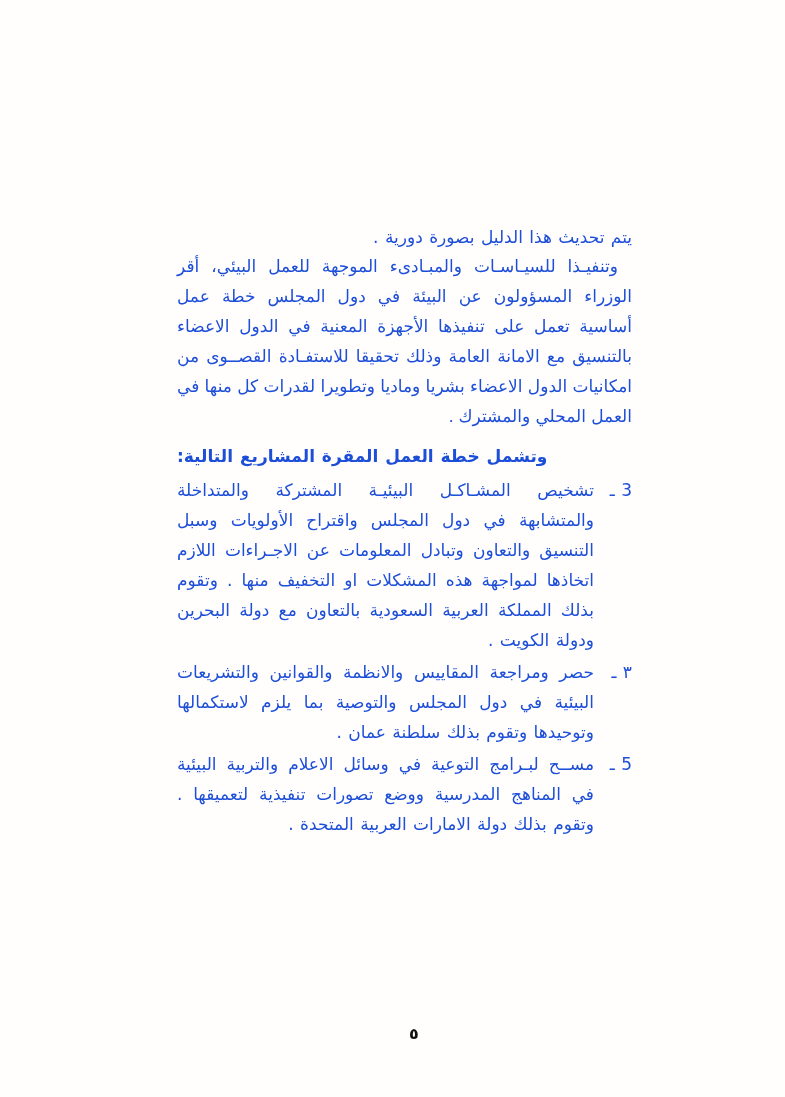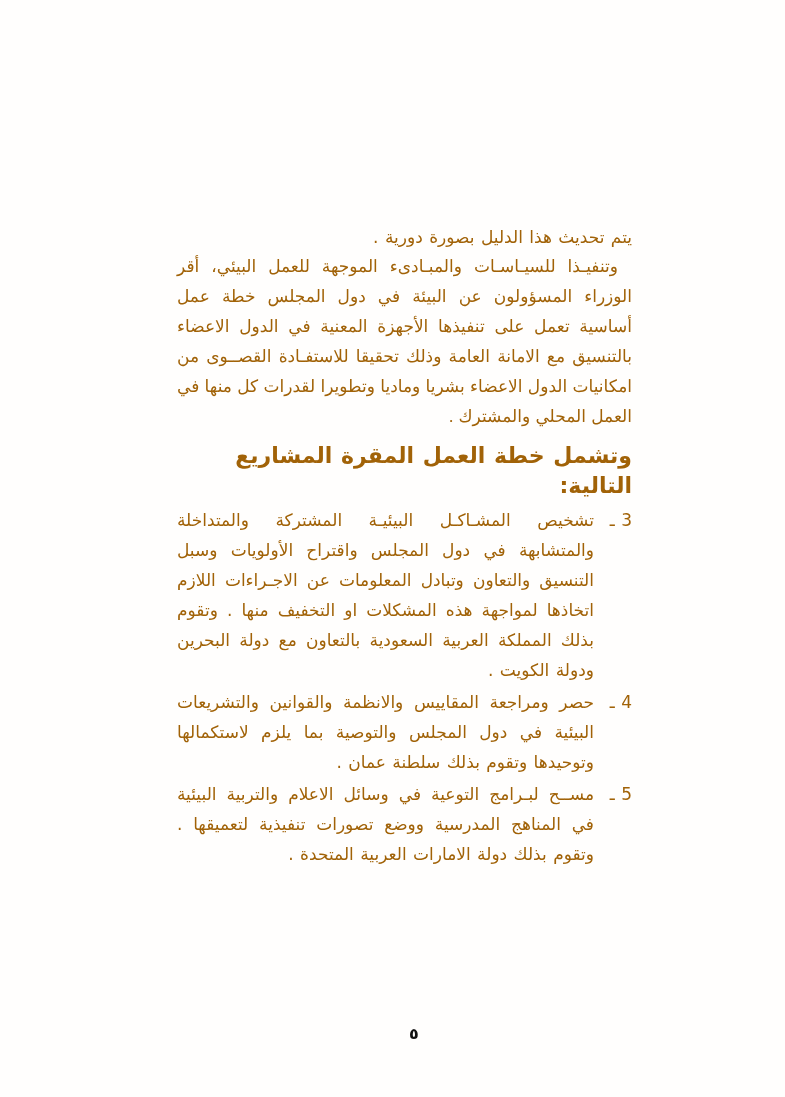--- a/index.html
+++ b/index.html
@@ -22,35 +22,35 @@
   }
   .content {
     position: absolute;
     top: 222px;
     right: 153px;
     width: 455px;
     direction: rtl;
     text-align: justify;
     font-size: 17px;
     line-height: 30px;
-    color: #a16207;
+    color: #1d4ed8;
     word-spacing: 1px;
   }
   .para {
     margin: 0;
   }
   .para.indented {
     text-indent: 14px;
     font-family: Liberation Serif, serif;
   }
   .section-heading {
     margin: 9px 0 4px 0;
-    font-size: 22px;
+    font-size: 17px;
     font-weight: 700;
-    text-align: right;
+    text-align: left;
     letter-spacing: -0.2px;
   }
   .num-list {
     margin: 0;
     padding: 0;
   }
   .num-item {
     margin: 0 0 2px 0;
     padding-right: 38px;
     text-indent: -38px;
@@ -84,21 +84,21 @@
 
     <p class="para indented">وتنفيـذا للسيـاسـات والمبـادىء الموجهة للعمل البيئي، أقر الوزراء المسؤولون عن البيئة في دول المجلس خطة عمل أساسية تعمل على تنفيذها الأجهزة المعنية في الدول الاعضاء بالتنسيق مع الامانة العامة وذلك تحقيقا للاستفـادة القصــوى من امكانيات الدول الاعضاء بشريا وماديا وتطويرا لقدرات كل منها في العمل المحلي والمشترك .</p>
 
     <h2 class="section-heading">وتشمل خطة العمل المقرة المشاريع التالية:</h2>
 
     <div class="num-list">
 
 
       <p class="num-item"><span class="marker">3 ـ</span><span>تشخيص المشـاكـل البيئيـة المشتركة والمتداخلة والمتشابهة في دول المجلس واقتراح الأولويات وسبل التنسيق والتعاون وتبادل المعلومات عن الاجـراءات اللازم اتخاذها لمواجهة هذه المشكلات او التخفيف منها . وتقوم بذلك المملكة العربية السعودية بالتعاون مع دولة البحرين ودولة الكويت .</span></p>
 
-      <p class="num-item"><span class="marker">4 ـ</span><span>حصر ومراجعة المقاييس والانظمة والقوانين والتشريعات البيئية في دول المجلس والتوصية بما يلزم لاستكمالها وتوحيدها وتقوم بذلك سلطنة عمان .</span></p>
+      <p class="num-item"><span class="marker">٣ ـ</span><span>حصر ومراجعة المقاييس والانظمة والقوانين والتشريعات البيئية في دول المجلس والتوصية بما يلزم لاستكمالها وتوحيدها وتقوم بذلك سلطنة عمان .</span></p>
 
       <p class="num-item"><span class="marker">5 ـ</span><span>مســح لبـرامج التوعية في وسائل الاعلام والتربية البيئية في المناهج المدرسية ووضع تصورات تنفيذية لتعميقها . وتقوم بذلك دولة الامارات العربية المتحدة .</span></p>
 
     </div>
   </div>
 
   <div class="page-number">٥</div>
 
 </div>
 

